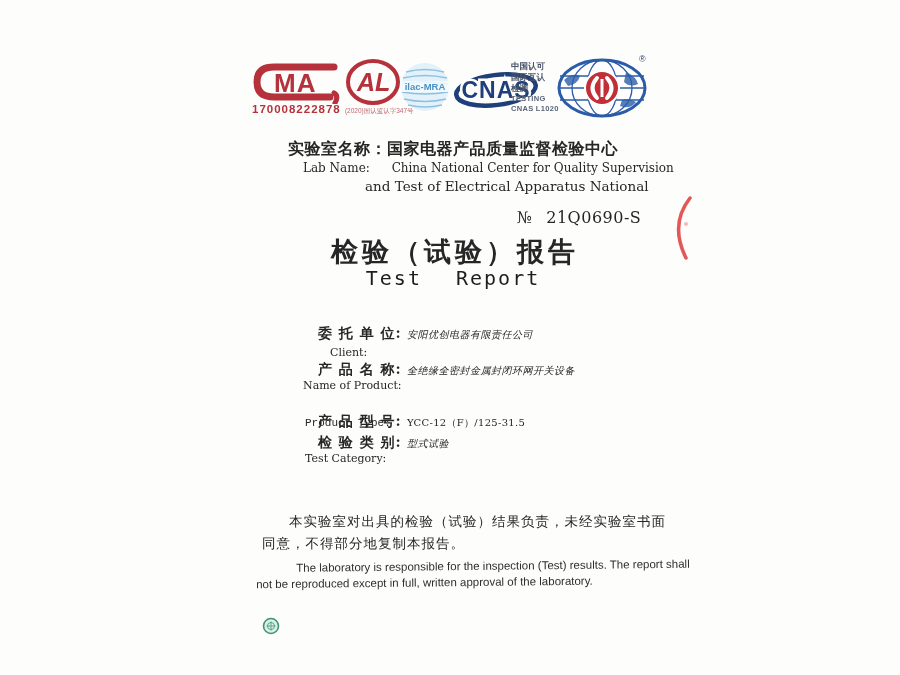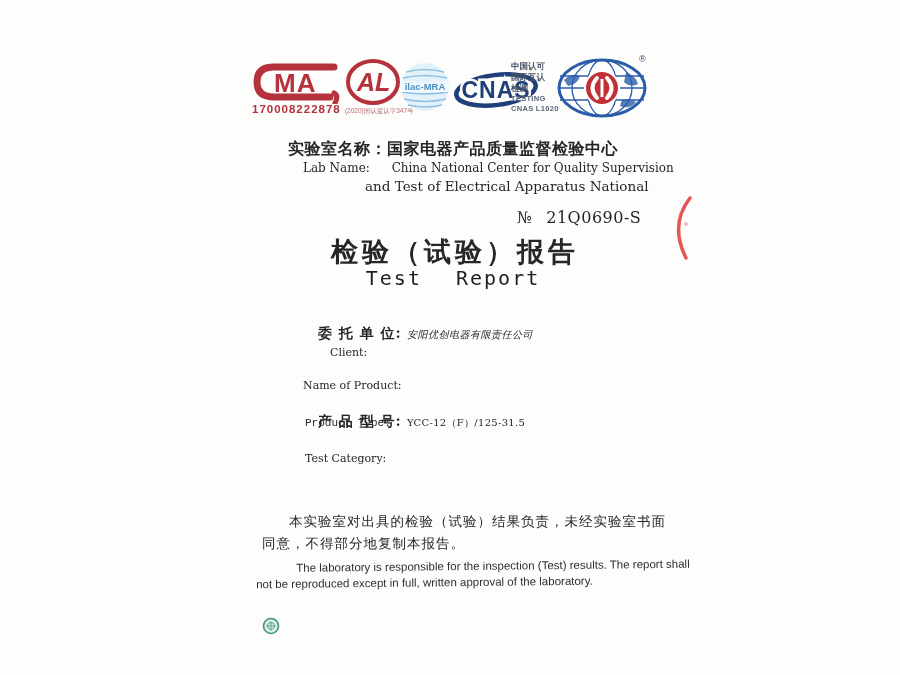--- a/index.html
+++ b/index.html
@@ -125,28 +125,36 @@
 
   <div class="abs title-zh">检验（试验）报告</div>
   <div class="abs title-en">Test Report</div>
 
   <div class="abs" style="left:318px;top:323px;">
     <span class="f-zh">委 托 单 位:</span>
     <span class="f-val">安阳优创电器有限责任公司</span>
   </div>
   <div class="abs f-en" style="left:330px;top:346px;">Client:</div>
 
+  <div class="abs" style="left:318px;top:359px;">
+    <span class="f-zh">产 品 名 称:</span>
+    <span class="f-val">全绝缘全密封金属封闭环网开关设备</span>
+  </div>
   <div class="abs f-en" style="left:303px;top:379px;">Name of Product:</div>
 
   <div class="abs" style="left:318px;top:396px;margin-top:15px;">
     <span class="f-zh">产 品 型 号:</span>
     <span class="f-val upright">YCC-12（F）/125-31.5</span>
   </div>
   <div class="abs f-en" style="left:305px;top:417px;font-family:Liberation Mono, monospace;">Product Type:</div>
 
+  <div class="abs" style="left:318px;top:432px;">
+    <span class="f-zh">检 验 类 别:</span>
+    <span class="f-val">型式试验</span>
+  </div>
   <div class="abs f-en" style="left:305px;top:452px;">Test Category:</div>
 
   <div class="abs stmt-zh">本实验室对出具的检验（试验）结果负责，未经实验室书面同意，不得部分地复制本报告。</div>
   <div class="abs stmt-en">The laboratory is responsible for the inspection (Test) results. The report shall not be reproduced except in full, written approval of the laboratory.</div>
 
   <svg class="abs" style="left:262px;top:617px;" width="18" height="18" viewBox="0 0 18 18">
     <circle cx="9" cy="9" r="7.5" fill="#dcefe8" stroke="#3f9476" stroke-width="1.6"></circle>
     <path d="M4.5 9 h9 M9 4.5 v9" stroke="#3f9476" stroke-width="1" opacity="0.8"></path>
     <circle cx="9" cy="9" r="3.5" fill="none" stroke="#3f9476" stroke-width="1" opacity="0.8"></circle>
   </svg>

